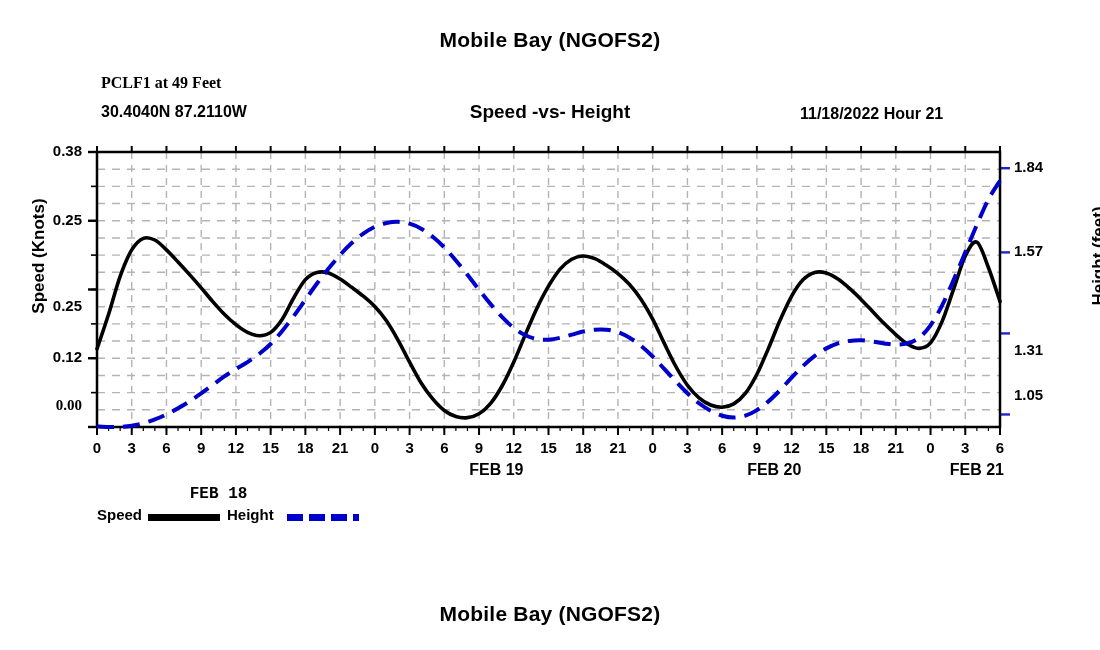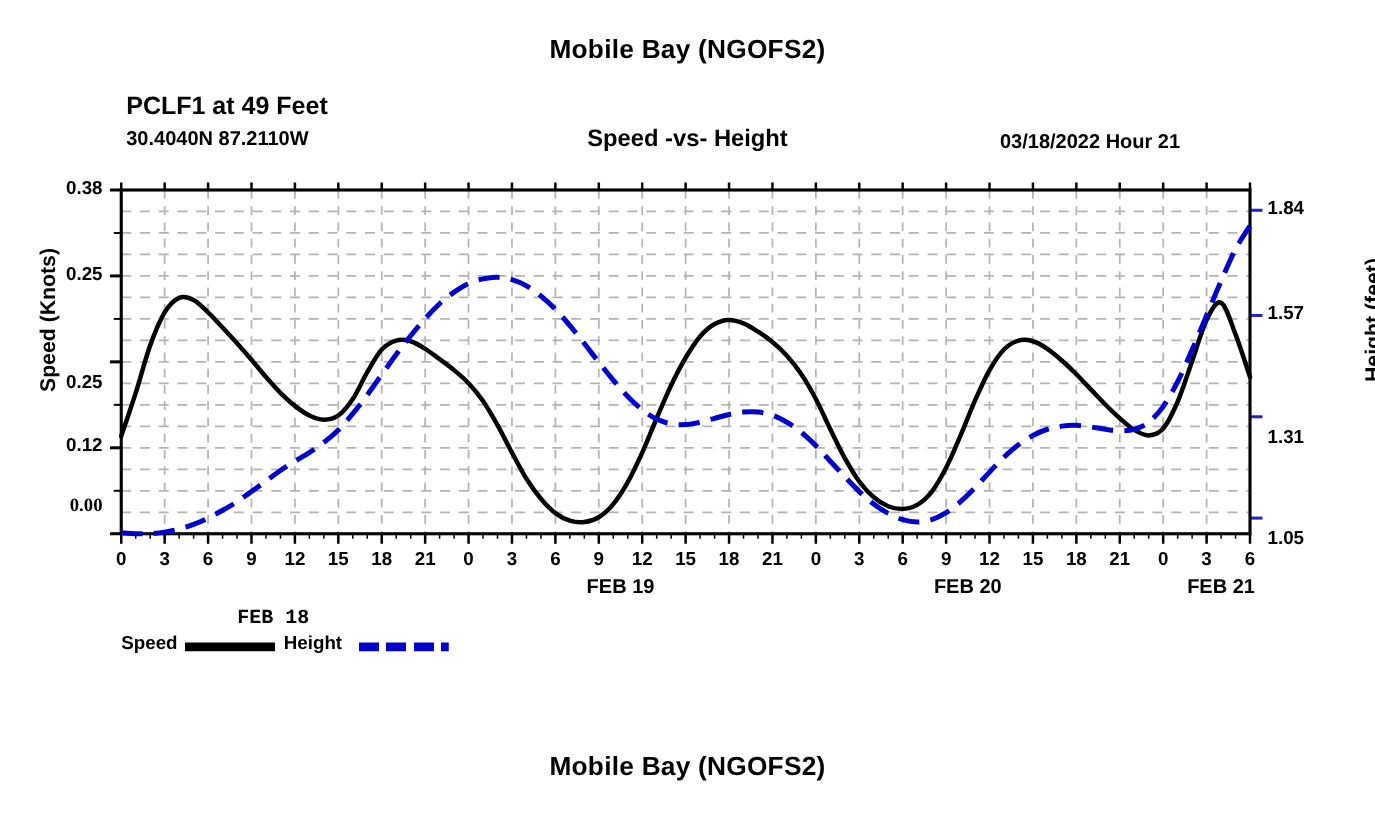--- a/index.html
+++ b/index.html
@@ -16,21 +16,21 @@
     font-size:21px;letter-spacing:.2px;
   }
   #title-bottom{
     left:0;right:0;top:602px;text-align:center;
     font-size:21px;letter-spacing:.2px;
   }
   #subtitle{
     left:0;right:0;top:101px;text-align:center;
     font-size:19px;
   }
-  #station-name{left:101px;top:74px;font-size:20px;}
+  #station-name{left:101px;top:74px;font-size:16px;font-family:Liberation Serif, serif;}
   #station-coords{left:101px;top:103px;font-size:16px;}
   #run-time{left:800px;top:105px;font-size:16px;}
 
   #ylabel-left{
     left:-41px;top:246px;width:160px;text-align:center;
     font-size:17px;transform:rotate(-90deg);transform-origin:center center;
   }
   #ylabel-right{
     left:1019px;top:246px;width:160px;text-align:center;
     font-size:17px;transform:rotate(-90deg);transform-origin:center center;
@@ -55,21 +55,21 @@
 </head>
 <body>
 
 <div class="wrap">
 
   <div class="txt" id="title-top">Mobile Bay (NGOFS2)</div>
 
   <div class="txt" id="station-name">PCLF1 at 49 Feet</div>
   <div class="txt" id="station-coords">30.4040N  87.2110W</div>
   <div class="txt" id="subtitle">Speed -vs- Height</div>
-  <div class="txt" id="run-time">03/18/2022 Hour 21</div>
+  <div class="txt" id="run-time">11/18/2022 Hour 21</div>
 
   <div class="txt" id="ylabel-left">Speed (Knots)</div>
   <div class="txt" id="ylabel-right">Height (feet)</div>
 
   <svg id="plot" width="1100" height="500" viewBox="0 0 1100 500" style="position:absolute;left:0;top:0;">
     <g id="gridlines">
         <line x1="131.73076923076923" y1="152" x2="131.73076923076923" y2="427" stroke="#b4b4b4" stroke-width="1.4" stroke-dasharray="7 6"></line>
         <line x1="166.46153846153845" y1="152" x2="166.46153846153845" y2="427" stroke="#b4b4b4" stroke-width="1.4" stroke-dasharray="7 6"></line>
         <line x1="201.19230769230768" y1="152" x2="201.19230769230768" y2="427" stroke="#b4b4b4" stroke-width="1.4" stroke-dasharray="7 6"></line>
         <line x1="235.92307692307693" y1="152" x2="235.92307692307693" y2="427" stroke="#b4b4b4" stroke-width="1.4" stroke-dasharray="7 6"></line>
@@ -267,21 +267,21 @@
     <path id="series-speed" fill="none" stroke="#000000" stroke-width="3.6" stroke-linecap="round" stroke-linejoin="round" d="M97.00,348.90C98.93,343.13 104.72,326.35 108.58,314.25C112.44,302.15 116.29,287.02 120.15,276.30C124.01,265.57 127.87,256.23 131.73,249.90C135.59,243.58 139.45,240.00 143.31,238.35C147.17,236.70 151.03,238.07 154.88,240.00C158.74,241.93 162.60,246.23 166.46,249.90C170.32,253.57 174.18,257.88 178.04,262.00C181.90,266.13 185.76,270.34 189.62,274.65C193.47,278.96 197.33,283.36 201.19,287.85C205.05,292.34 208.91,297.20 212.77,301.60C216.63,306.00 220.49,310.40 224.35,314.25C228.21,318.10 232.06,321.68 235.92,324.70C239.78,327.72 243.64,330.57 247.50,332.40C251.36,334.23 255.22,335.70 259.08,335.70C262.94,335.70 266.79,335.15 270.65,332.40C274.51,329.65 278.37,324.97 282.23,319.20C286.09,313.43 289.95,304.35 293.81,297.75C297.67,291.15 301.53,283.82 305.38,279.60C309.24,275.38 313.10,273.55 316.96,272.45C320.82,271.35 324.68,271.90 328.54,273.00C332.40,274.10 336.26,276.67 340.12,279.05C343.97,281.43 347.83,284.46 351.69,287.30C355.55,290.14 359.41,292.89 363.27,296.10C367.13,299.31 370.99,302.43 374.85,306.55C378.71,310.68 382.56,315.26 386.42,320.85C390.28,326.44 394.14,333.23 398.00,340.10C401.86,346.98 405.72,354.95 409.58,362.10C413.44,369.25 417.29,376.86 421.15,383.00C425.01,389.14 428.87,394.37 432.73,398.95C436.59,403.53 440.45,407.57 444.31,410.50C448.17,413.43 452.03,415.36 455.88,416.55C459.74,417.74 463.60,418.11 467.46,417.65C471.32,417.19 475.18,416.18 479.04,413.80C482.90,411.42 486.76,408.03 490.62,403.35C494.47,398.68 498.33,392.63 502.19,385.75C506.05,378.88 509.91,370.63 513.77,362.10C517.63,353.58 521.49,343.58 525.35,334.60C529.21,325.62 533.06,316.27 536.92,308.20C540.78,300.13 544.64,292.71 548.50,286.20C552.36,279.69 556.22,273.64 560.08,269.15C563.94,264.66 567.79,261.45 571.65,259.25C575.51,257.05 579.37,256.04 583.23,255.95C587.09,255.86 590.95,257.14 594.81,258.70C598.67,260.26 602.53,262.83 606.38,265.30C610.24,267.77 614.10,270.34 617.96,273.55C621.82,276.76 625.68,280.24 629.54,284.55C633.40,288.86 637.26,293.63 641.12,299.40C644.97,305.17 648.83,311.87 652.69,319.20C656.55,326.53 660.41,335.52 664.27,343.40C668.13,351.28 671.99,359.53 675.85,366.50C679.71,373.47 683.56,379.97 687.42,385.20C691.28,390.43 695.14,394.55 699.00,397.85C702.86,401.15 706.72,403.44 710.58,405.00C714.44,406.56 718.29,407.38 722.15,407.20C726.01,407.02 729.87,406.19 733.73,403.90C737.59,401.61 741.45,398.40 745.31,393.45C749.17,388.50 753.03,381.72 756.88,374.20C760.74,366.68 764.60,357.33 768.46,348.35C772.32,339.37 776.18,329.01 780.04,320.30C783.90,311.59 787.76,302.88 791.62,296.10C795.47,289.32 799.33,283.54 803.19,279.60C807.05,275.66 810.91,273.55 814.77,272.45C818.63,271.35 822.49,271.90 826.35,273.00C830.21,274.10 834.06,276.48 837.92,279.05C841.78,281.62 845.64,285.01 849.50,288.40C853.36,291.79 857.22,295.55 861.08,299.40C864.94,303.25 868.79,307.47 872.65,311.50C876.51,315.53 880.37,319.75 884.23,323.60C888.09,327.45 891.95,331.21 895.81,334.60C899.67,337.99 903.53,341.66 907.38,343.95C911.24,346.24 915.10,348.53 918.96,348.35C922.82,348.17 926.68,347.34 930.54,342.85C934.40,338.36 938.26,330.38 942.12,321.40C945.97,312.42 949.83,299.86 953.69,288.95C957.55,278.04 961.41,263.74 965.27,255.95C969.13,248.16 972.99,240.27 976.85,242.20C980.71,244.13 984.56,257.60 988.42,267.50C992.28,277.40 998.07,295.92 1000.00,301.60"></path>
     <path id="series-height" fill="none" stroke="#0000cc" stroke-width="4" stroke-linecap="butt" stroke-linejoin="round" stroke-dasharray="17 9" d="M97.00,426.31C98.93,426.42 104.72,426.83 108.58,426.94C112.44,427.04 116.29,427.15 120.15,426.94C124.01,426.73 127.87,426.31 131.73,425.69C135.59,425.07 139.45,424.24 143.31,423.20C147.17,422.16 151.03,420.91 154.88,419.46C158.74,418.00 162.60,416.34 166.46,414.47C170.32,412.60 174.18,410.42 178.04,408.23C181.90,406.05 185.76,403.87 189.62,401.38C193.47,398.88 197.33,396.03 201.19,393.27C205.05,390.52 208.91,387.66 212.77,384.86C216.63,382.05 220.49,379.09 224.35,376.44C228.21,373.79 232.06,371.35 235.92,368.96C239.78,366.57 243.64,364.59 247.50,362.10C251.36,359.61 255.22,357.01 259.08,354.00C262.94,350.98 266.79,347.86 270.65,344.02C274.51,340.18 278.37,335.60 282.23,330.93C286.09,326.25 289.95,321.16 293.81,315.97C297.67,310.77 301.53,305.16 305.38,299.76C309.24,294.35 313.10,288.74 316.96,283.55C320.82,278.35 324.68,273.36 328.54,268.58C332.40,263.80 336.26,259.13 340.12,254.87C343.97,250.61 347.83,246.56 351.69,243.02C355.55,239.49 359.41,236.37 363.27,233.67C367.13,230.97 370.99,228.58 374.85,226.81C378.71,225.05 382.56,223.90 386.42,223.07C390.28,222.24 394.14,221.72 398.00,221.83C401.86,221.93 405.72,222.55 409.58,223.70C413.44,224.84 417.29,226.50 421.15,228.68C425.01,230.87 428.87,233.67 432.73,236.79C436.59,239.91 440.45,243.44 444.31,247.39C448.17,251.33 452.03,255.91 455.88,260.48C459.74,265.05 463.60,269.93 467.46,274.82C471.32,279.70 475.18,284.90 479.04,289.78C482.90,294.66 486.76,299.55 490.62,304.12C494.47,308.69 498.33,313.26 502.19,317.21C506.05,321.16 509.91,324.80 513.77,327.81C517.63,330.82 521.49,333.42 525.35,335.29C529.21,337.16 533.06,338.31 536.92,339.03C540.78,339.76 544.64,339.86 548.50,339.66C552.36,339.45 556.22,338.62 560.08,337.79C563.94,336.95 567.79,335.71 571.65,334.67C575.51,333.63 579.37,332.38 583.23,331.55C587.09,330.72 590.95,329.99 594.81,329.68C598.67,329.37 602.53,329.27 606.38,329.68C610.24,330.10 614.10,330.82 617.96,332.17C621.82,333.53 625.68,335.50 629.54,337.79C633.40,340.07 637.26,342.77 641.12,345.89C644.97,349.01 648.83,352.64 652.69,356.49C656.55,360.33 660.41,364.80 664.27,368.96C668.13,373.11 671.99,377.37 675.85,381.43C679.71,385.48 683.56,389.64 687.42,393.27C691.28,396.91 695.14,400.34 699.00,403.25C702.86,406.16 706.72,408.65 710.58,410.73C714.44,412.81 718.29,414.57 722.15,415.72C726.01,416.86 729.87,417.59 733.73,417.59C737.59,417.59 741.45,416.96 745.31,415.72C749.17,414.47 753.03,412.49 756.88,410.10C760.74,407.71 764.60,404.70 768.46,401.38C772.32,398.05 776.18,394.10 780.04,390.15C783.90,386.21 787.76,381.74 791.62,377.69C795.47,373.63 799.33,369.48 803.19,365.84C807.05,362.20 810.91,358.77 814.77,355.87C818.63,352.96 822.49,350.46 826.35,348.38C830.21,346.31 834.06,344.64 837.92,343.40C841.78,342.15 845.64,341.42 849.50,340.90C853.36,340.38 857.22,340.18 861.08,340.28C864.94,340.38 868.79,341.01 872.65,341.53C876.51,342.05 880.37,342.88 884.23,343.40C888.09,343.92 891.95,344.64 895.81,344.64C899.67,344.64 903.53,344.54 907.38,343.40C911.24,342.25 915.10,340.80 918.96,337.79C922.82,334.77 926.68,330.72 930.54,325.32C934.40,319.91 938.26,312.95 942.12,305.37C945.97,297.78 949.83,288.64 953.69,279.81C957.55,270.97 961.41,261.52 965.27,252.37C969.13,243.23 972.99,233.77 976.85,224.94C980.71,216.11 984.56,206.76 988.42,199.38C992.28,192.00 998.07,183.80 1000.00,180.68"></path>
   </svg>
 
   <div id="tick-labels">
       <div class="txt ytick-l" style="left: 24px; top: 397px; width: 58px; font-family: Liberation Serif, serif;">0.00</div>
       <div class="txt ytick-l" style="left: 24px; top: 348.25px; width: 58px;">0.12</div>
       <div class="txt ytick-l" style="left: 24px; top: 297px; width: 58px;">0.25</div>
       <div class="txt ytick-l" style="left: 24px; top: 210.75px; width: 58px;">0.25</div>
       <div class="txt ytick-l" style="left: 24px; top: 142px; width: 58px;">0.38</div>
-      <div class="txt ytick-r" style="left: 1014px; top: 422px; width: 60px;">1.05</div>
+      <div class="txt ytick-r" style="left: 1014px; top: 386px; width: 60px;">1.05</div>
       <div class="txt ytick-r" style="left: 1014px; top: 341px; width: 60px;">1.31</div>
       <div class="txt ytick-r" style="left: 1014px; top: 242.374px; width: 60px;">1.57</div>
       <div class="txt ytick-r" style="left: 1014px; top: 158.209px; width: 60px;">1.84</div>
       <div class="txt xtick" style="left: 77px; top: 439px; width: 40px;">0</div>
       <div class="txt xtick" style="left: 111.731px; top: 439px; width: 40px;">3</div>
       <div class="txt xtick" style="left: 146.462px; top: 439px; width: 40px;">6</div>
       <div class="txt xtick" style="left: 181.192px; top: 439px; width: 40px;">9</div>
       <div class="txt xtick" style="left: 215.923px; top: 439px; width: 40px;">12</div>
       <div class="txt xtick" style="left: 250.654px; top: 439px; width: 40px;">15</div>
       <div class="txt xtick" style="left: 285.385px; top: 439px; width: 40px;">18</div>

